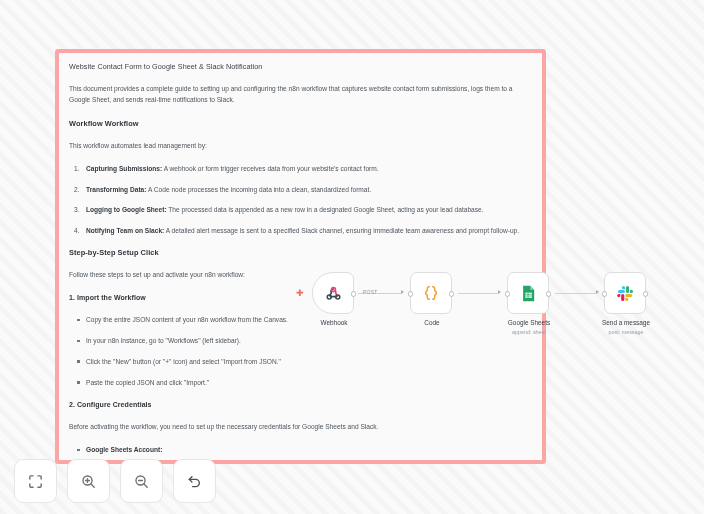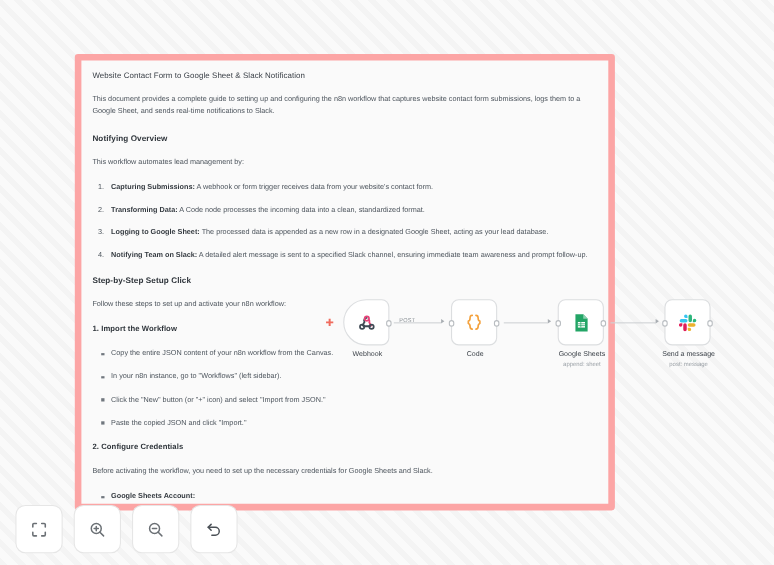--- a/index.html
+++ b/index.html
@@ -20,26 +20,26 @@
       #f4f4f4 5px,
       #fafafa 5px,
       #fafafa 12px
     );
     position: relative;
   }
 
   
   .doc-card {
     position: absolute;
-    left: 68px;
+    left: 55px;
     top: 49px;
     width: 491px;
     height: 415px;
     background: #fafafa;
-    border: 6px solid #fca5a5;
+    border: 4px solid #fca5a5;
     border-radius: 3px;
     overflow: hidden;
   }
 
   .doc-inner {
     padding: 9px 12px 0 10px;
   }
 
   
   .doc-title {
@@ -255,21 +255,21 @@
 </head>
 <body>
 
 <div class="doc-card">
   <div class="doc-inner">
 
     <div class="doc-title">Website Contact Form to Google Sheet &amp; Slack Notification</div>
 
     <p class="para">This document provides a complete guide to setting up and configuring the n8n workflow that captures website contact form submissions, logs them to a Google Sheet, and sends real-time notifications to Slack.</p>
 
-    <h2 class="sec">Notifying Overview</h2>
+    <h2 class="sec">Workflow Workflow</h2>
 
     <p class="para">This workflow automates lead management by:</p>
 
     <ol class="num-list">
       <li><b>Capturing Submissions:</b><span> A webhook or form trigger receives data from your website's contact form.</span></li>
       <li><b>Transforming Data:</b><span> A Code node processes the incoming data into a clean, standardized format.</span></li>
       <li><b>Logging to Google Sheet:</b><span> The processed data is appended as a new row in a designated Google Sheet, acting as your lead database.</span></li>
       <li><b>Notifying Team on Slack:</b><span> A detailed alert message is sent to a specified Slack channel, ensuring immediate team awareness and prompt follow-up.</span></li>
     </ol>
 

